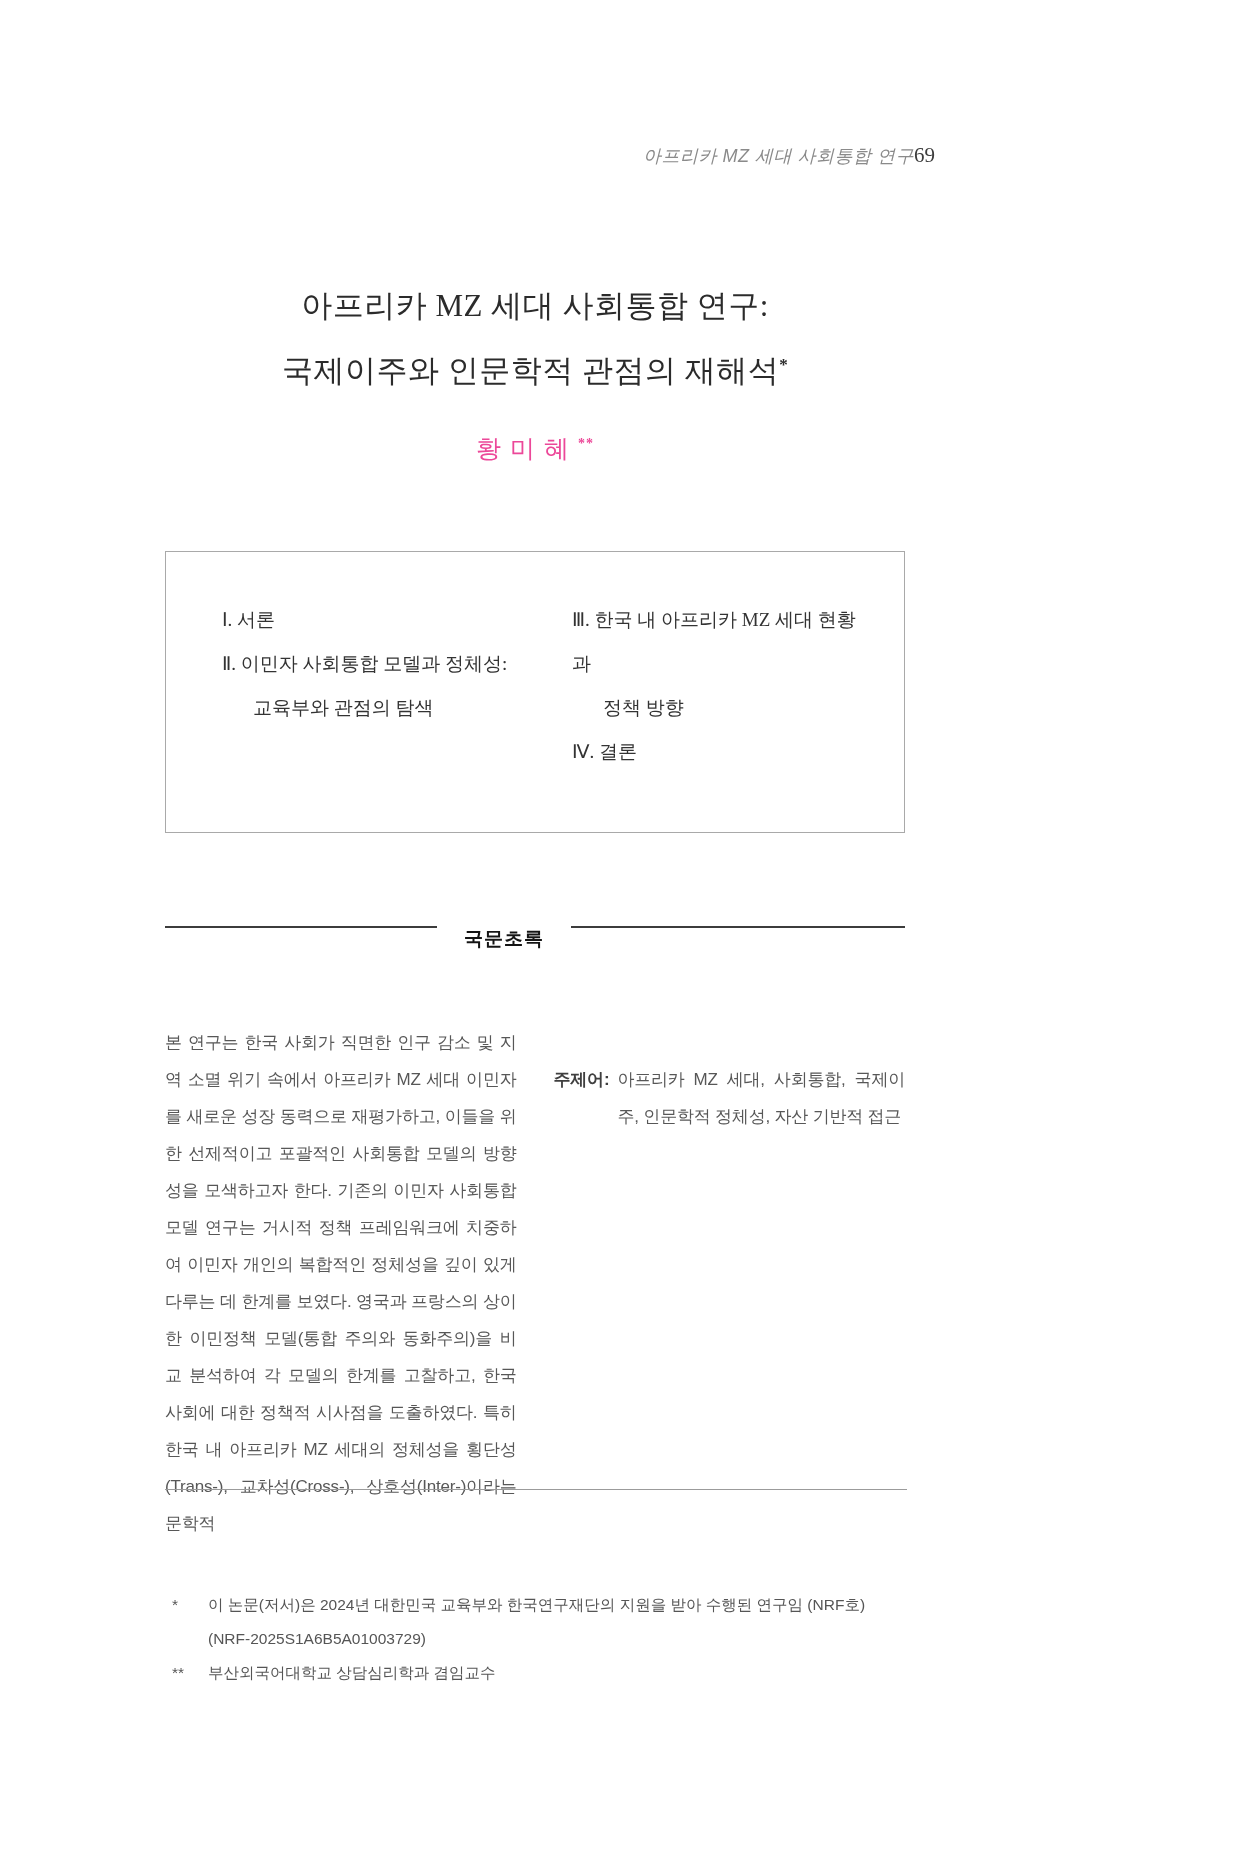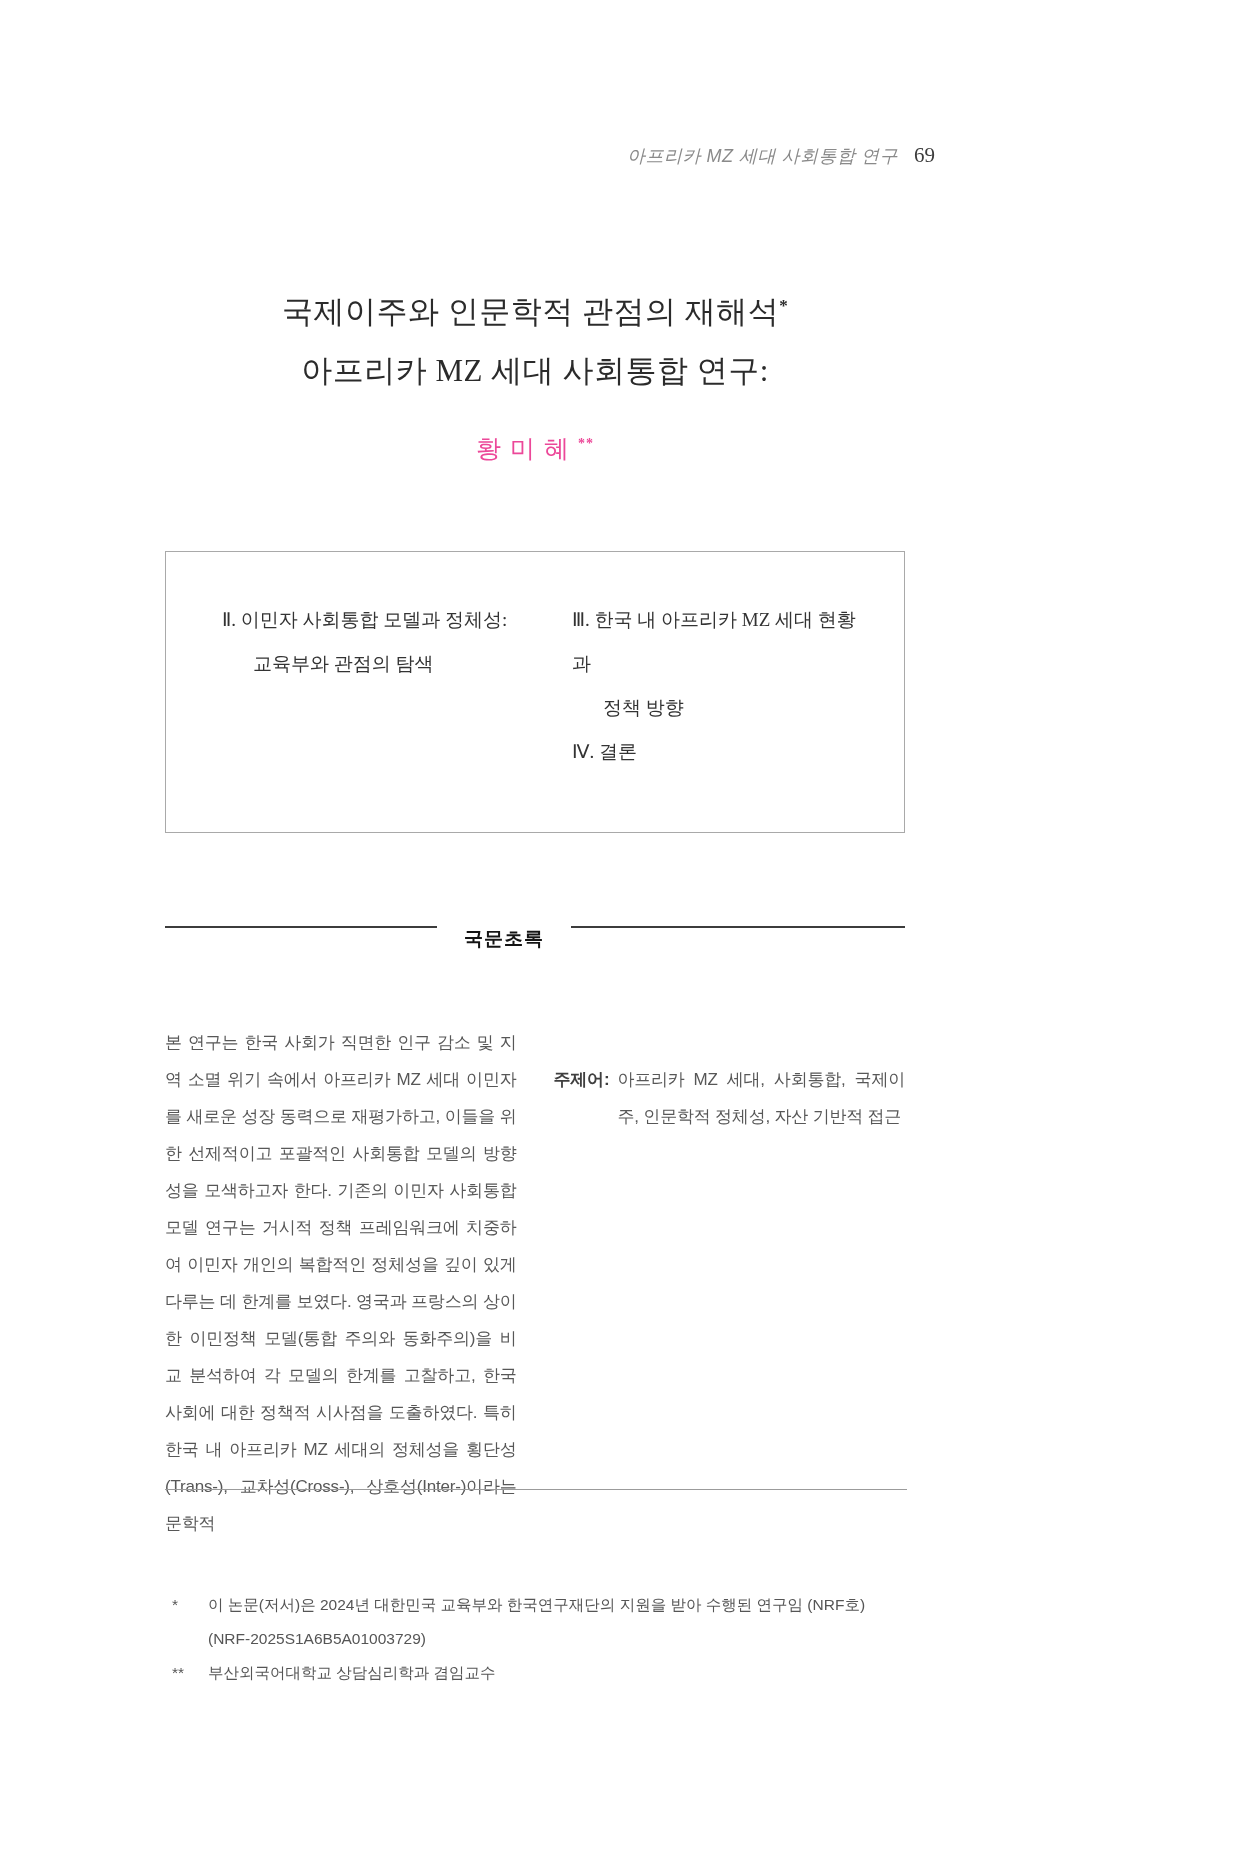--- a/index.html
+++ b/index.html
@@ -35,21 +35,21 @@
   .rh-title {
     font-size: 18px;
     color: #8a8a8a;
     letter-spacing: 0.5px;
     font-family: "Liberation Sans", sans-serif;
     font-style: italic;
   }
   .rh-page {
     font-size: 21px;
     color: #3d3d3d;
-    margin-left: 16px;
+    margin-left: 0;
     font-family: "Liberation Serif", serif;
   }
 
   
   .title-block {
     margin-top: 108px;
     text-align: center;
     font-family: "Liberation Serif", serif;
     color: #2b2b2b;
     font-size: 31px;
@@ -172,28 +172,29 @@
 <body>
 
 <div class="page">
   <div class="content">
 
     <header class="running-header">
       <span class="rh-title">아프리카 MZ 세대 사회통합 연구</span><span class="rh-page">69</span>
     </header>
 
     <div class="title-block">
+      <div>아프리카 MZ 세대 사회통합 연구:</div>
       <div><span>국제이주와 인문학적 관점의 재해석</span><sup>*</sup></div>
-      <div>아프리카 MZ 세대 사회통합 연구:</div>
     </div>
 
     <div class="author-line"><span>황미혜</span><sup>**</sup></div>
 
     <div class="toc-box">
       <div class="toc-col-left">
+        <div>Ⅰ. 서론</div>
         <div>Ⅱ. 이민자 사회통합 모델과 정체성:</div>
         <div class="toc-indent">교육부와 관점의 탐색</div>
       </div>
       <div class="toc-col-right">
         <div>Ⅲ. 한국 내 아프리카 MZ 세대 현황과</div>
         <div class="toc-indent">정책 방향</div>
         <div>Ⅳ. 결론</div>
       </div>
     </div>
 

